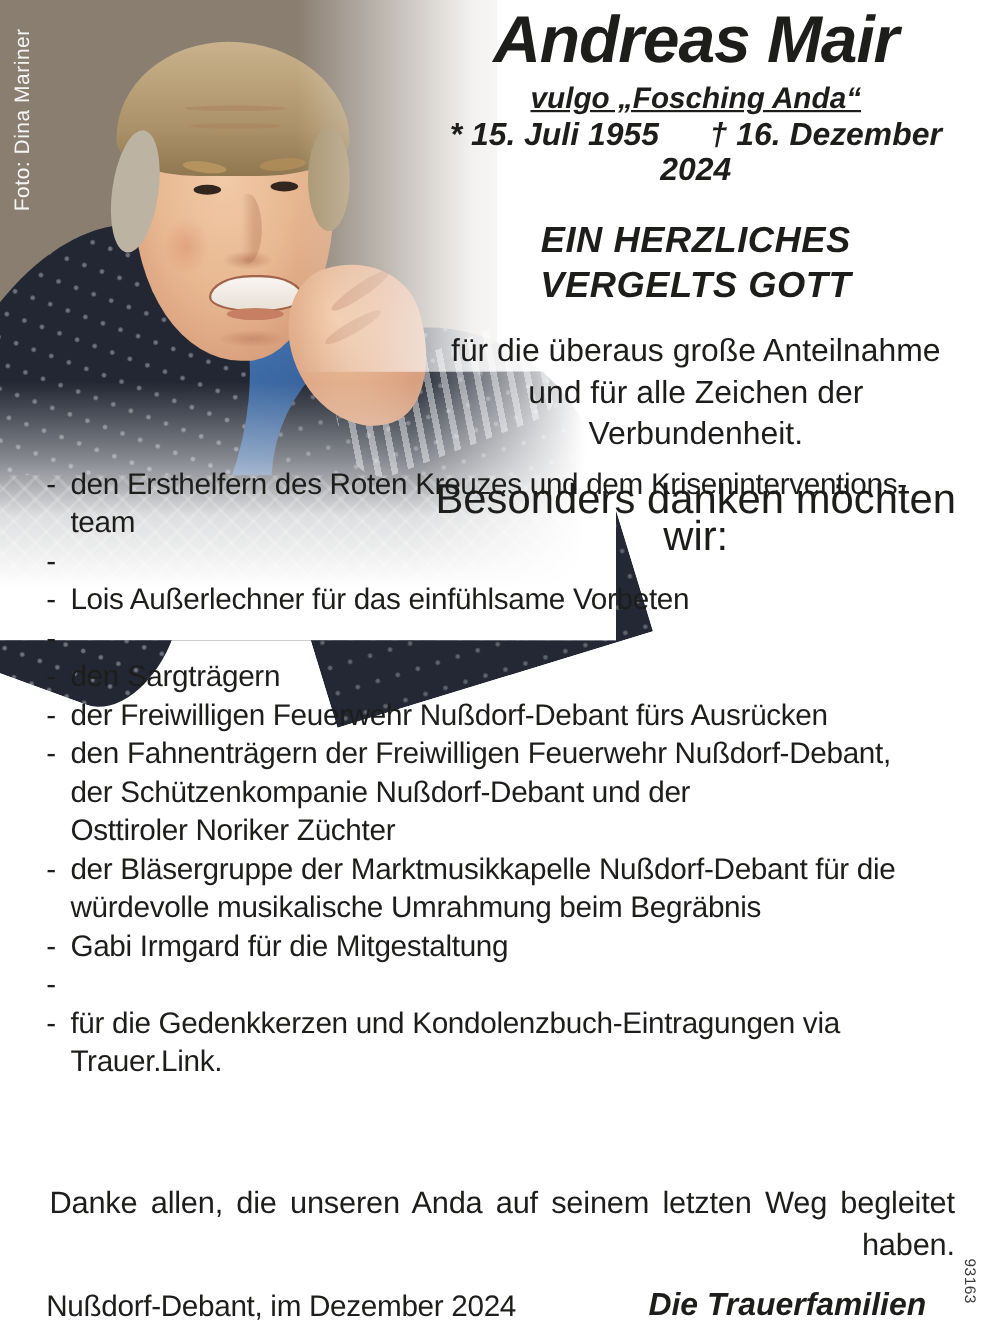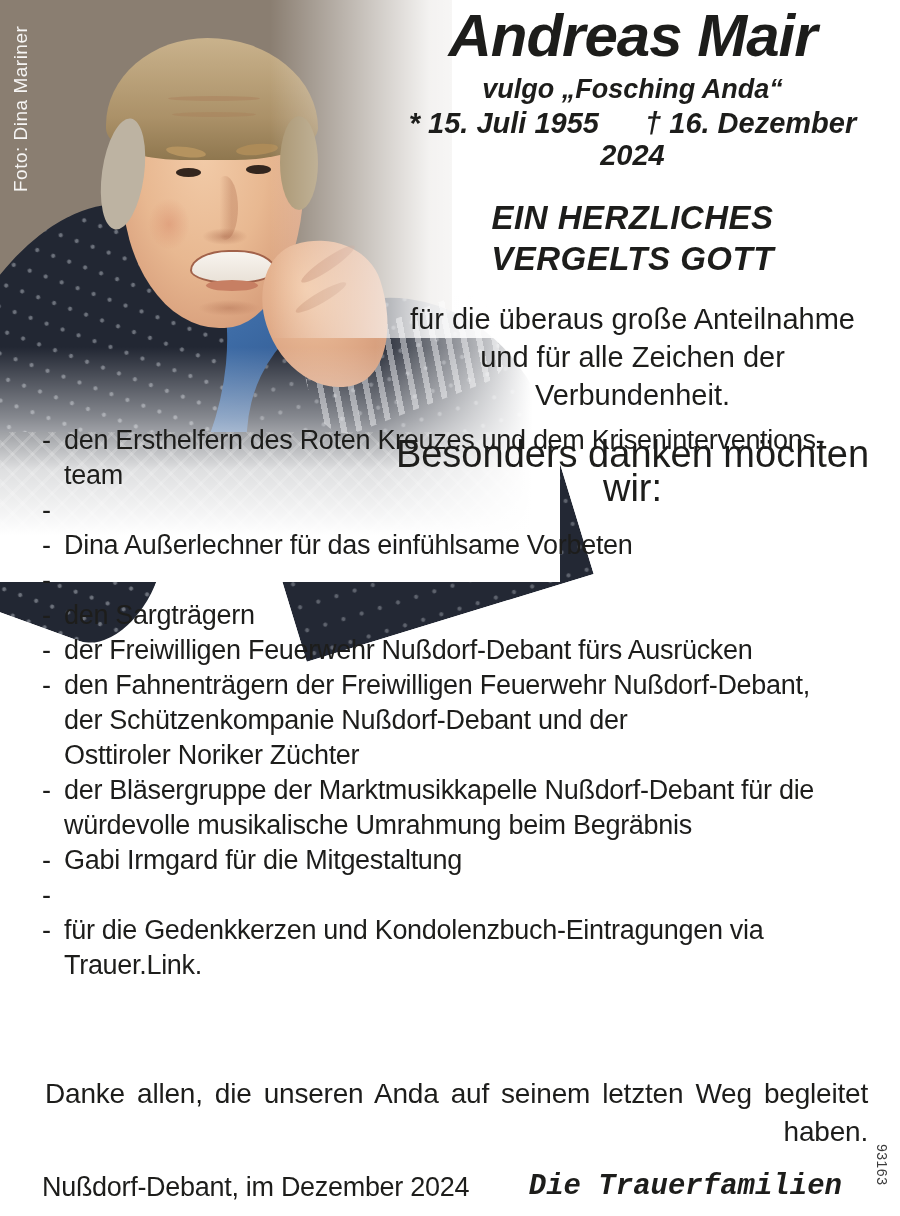--- a/index.html
+++ b/index.html
@@ -98,40 +98,40 @@
     background:linear-gradient(to right, rgba(255,255,255,0) 0%, #fff 85%); }
   .fade-bottom { left:0; bottom:0; width:100%; height:235px; z-index:21;
     background:linear-gradient(to bottom, rgba(255,255,255,0) 0%, rgba(255,255,255,.45) 30%, rgba(255,255,255,.85) 52%, #fff 80%); }
   .photo-credit {
     left:10px; top:192px; z-index:25; transform:rotate(-90deg); transform-origin:0 0;
     white-space:nowrap; color:rgba(255,255,255,.92); font-size:19px; letter-spacing:.5px;
   }
   
   .head-col { position:absolute; left:385px; top:4px; width:495px; text-align:center; z-index:30; }
   .name { font-size:60px; line-height:64px; font-weight:700; font-style:italic; letter-spacing:-1px; }
-  .vulgo { font-size:27px; line-height:30px; font-weight:700; font-style:italic; margin-top:6px; }
+  .vulgo { font-size:27px; line-height:30px; font-weight:700; font-style:italic; margin-top:6px;text-decoration:underline; }
   .dates { font-size:29px; line-height:32px; font-weight:700; font-style:italic; margin-top:3px; }
   .dates .death { margin-left:38px; }
   .headline { font-size:33px; line-height:41px; font-weight:700; font-style:italic;
     letter-spacing:.5px; margin-top:26px; white-space:pre-line; }
   .lead { font-size:29px; line-height:38px; margin-top:21px; white-space:pre-line; }
   .thanks-intro { font-size:38px; line-height:34px; margin-top:23px; }
   
   .thx-list { position:absolute; left:42px; top:423px; width:828px; z-index:31;
     font-size:27px; line-height:35px; letter-spacing:-.3px; }
   .thx-item { display:flex; }
   .thx-item .dash { flex:0 0 22px; }
   .thx-item .txt { white-space:pre-line; }
   
   .closing { position:absolute; left:42px; top:1075px; width:826px; z-index:31;
     font-size:28px; line-height:38px; letter-spacing:-.2px; word-spacing:4.5px; white-space:pre-line;text-align:right; }
   .footer { position:absolute; left:42px; right:58px; top:1170px; z-index:31;
     display:flex; justify-content:space-between; align-items:flex-end; }
   .place-date { font-size:27px; letter-spacing:-.3px; }
-  .signature { font-size:29px; font-weight:700; font-style:italic;font-family:Liberation Mono, monospace; }
+  .signature { font-size:29px; font-weight:700; font-style:italic; }
   .print-code { position:absolute; left:890px; top:1144px; z-index:31;
     transform:rotate(90deg); transform-origin:0 0;
     font-size:14px; color:#3c3c3c; letter-spacing:.5px; white-space:nowrap; }
 </style>
 </head>
 <body>
 
 <div class="page">
 
   <div class="photo">
@@ -186,21 +186,21 @@
     <div class="thx-item">
       <span class="dash">-</span>
       <span class="txt">den Ersthelfern des Roten Kreuzes und dem Kriseninterventions-
 team</span>
     </div>
     <div class="thx-item">
       <span class="dash">-</span>
     </div>
     <div class="thx-item">
       <span class="dash">-</span>
-      <span class="txt">Dina Außerlechner für das einfühlsame Vorbeten</span>
+      <span class="txt">Lois Außerlechner für das einfühlsame Vorbeten</span>
     </div>
     <div class="thx-item">
       <span class="dash">-</span>
     </div>
     <div class="thx-item">
       <span class="dash">-</span>
       <span class="txt">den Sargträgern</span>
     </div>
     <div class="thx-item">
       <span class="dash">-</span>

